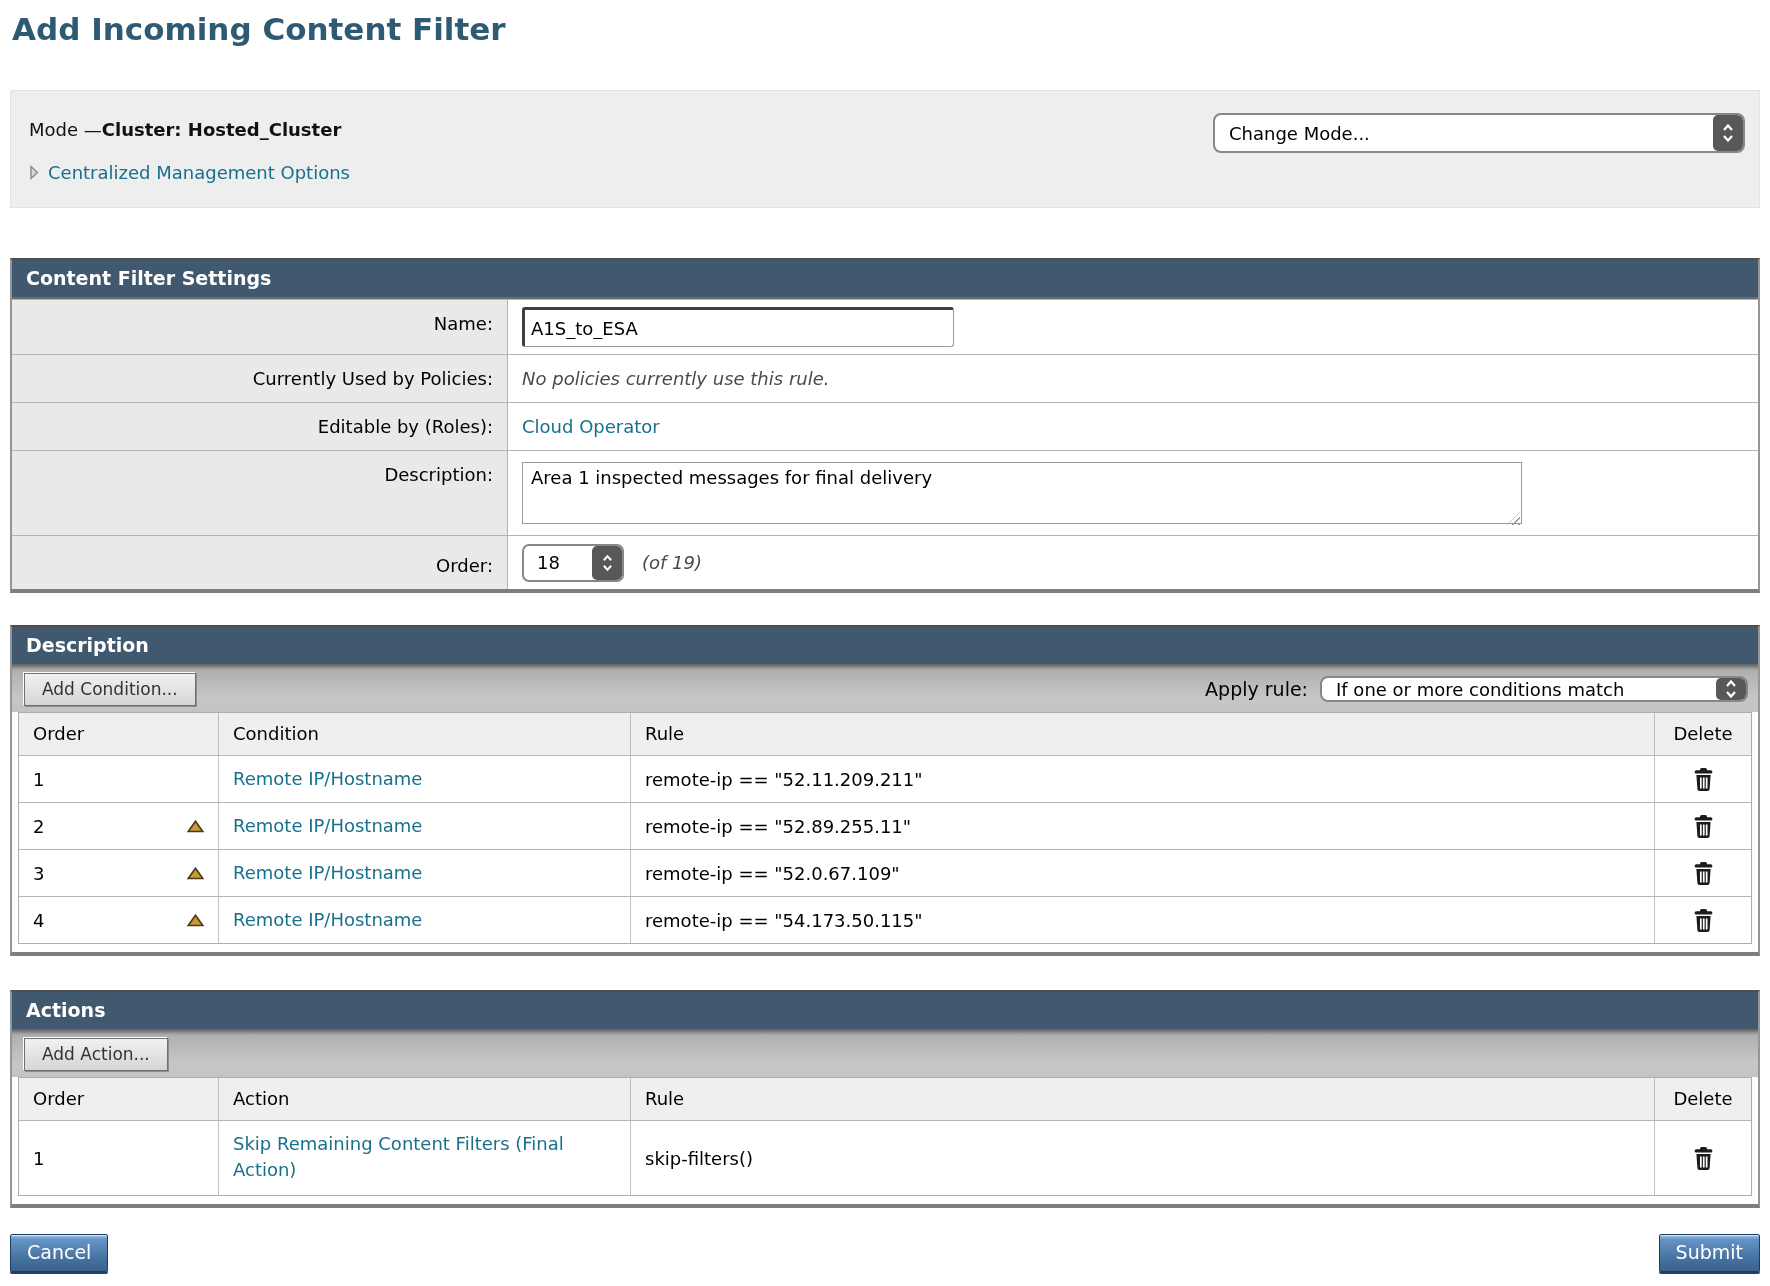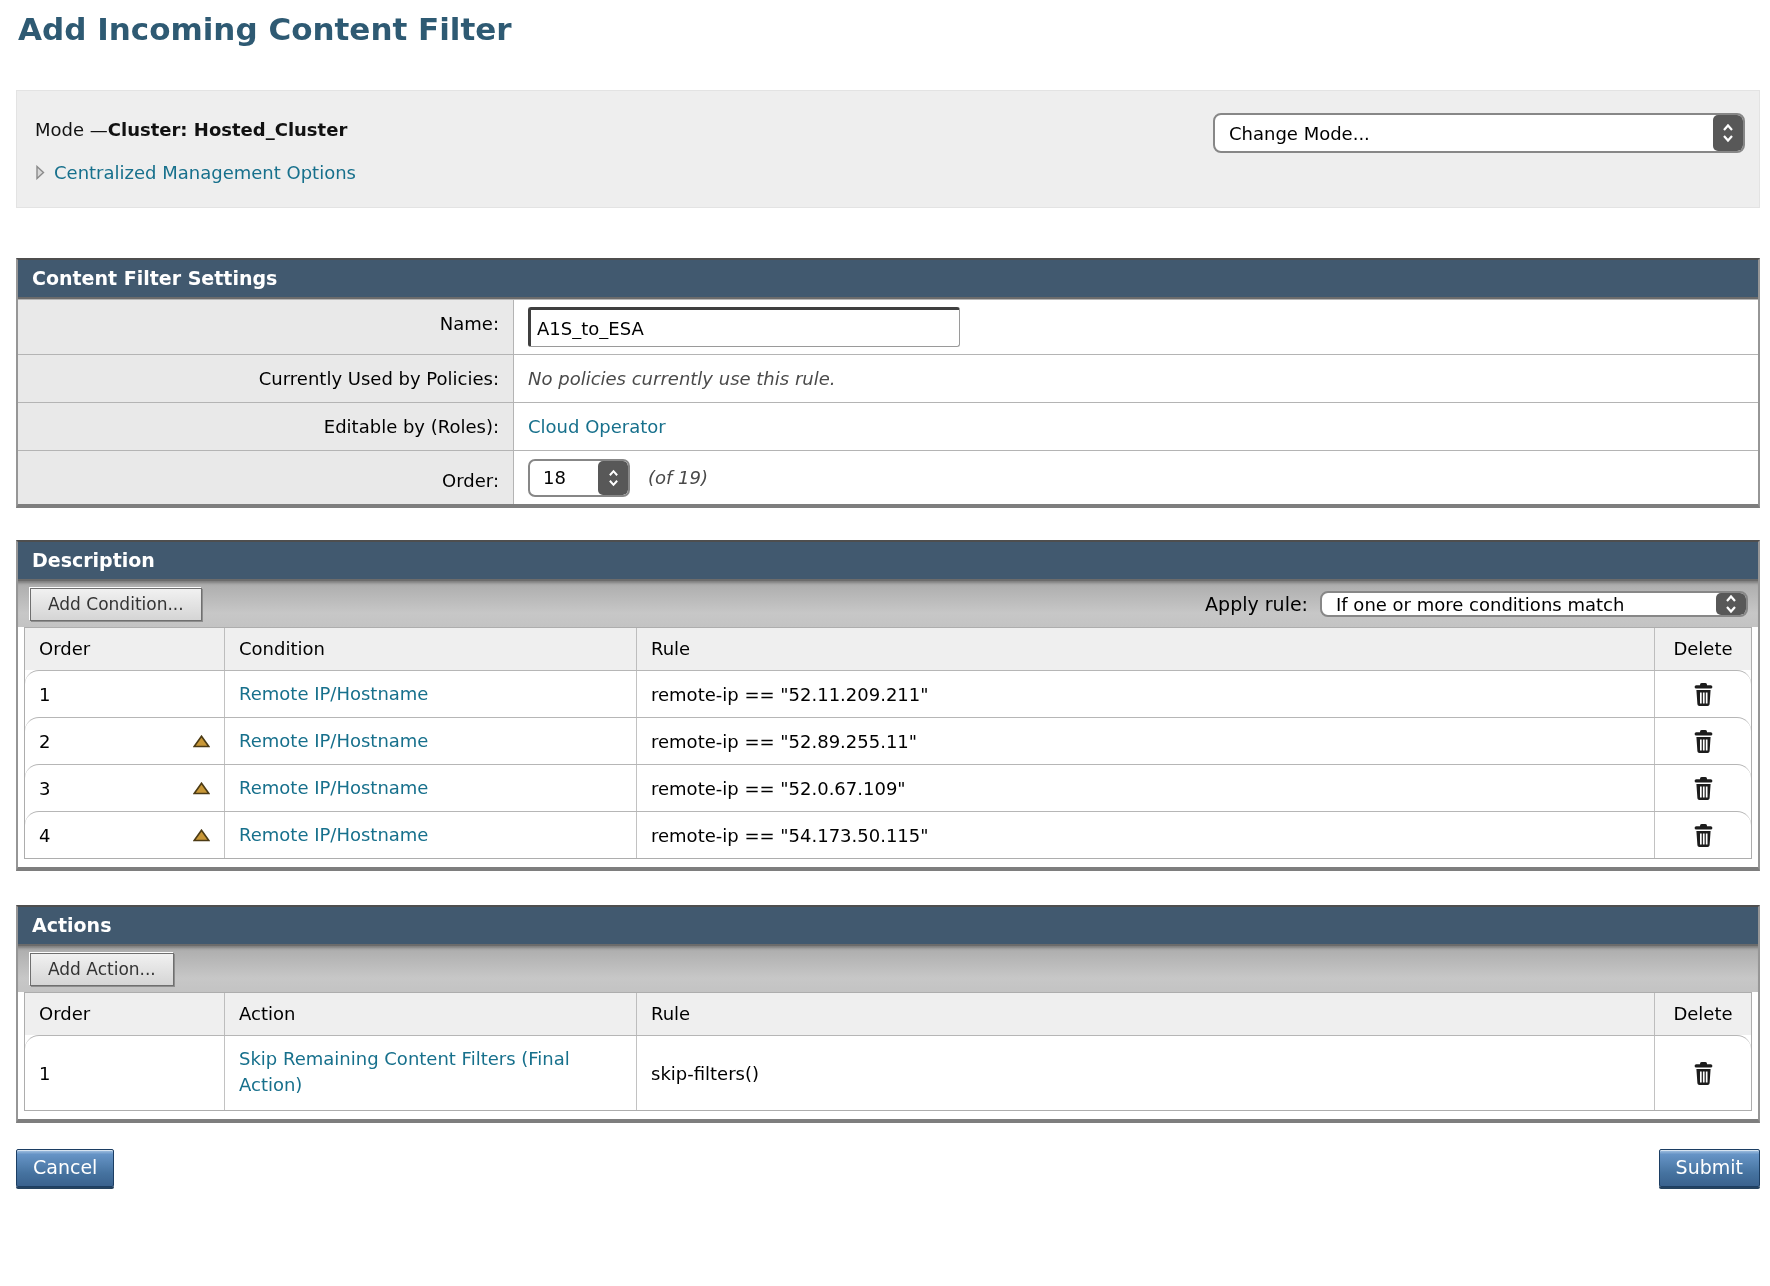--- a/index.html
+++ b/index.html
@@ -1,17 +1,17 @@
 <!DOCTYPE html>
 <html><head>
 <meta charset="utf-8">
 <style>
   html,body{margin:0;padding:0;background:#fff;}
   body{width:1770px;height:1286px;font-family:"DejaVu Sans","Liberation Sans",sans-serif;font-size:18px;color:#000;overflow:hidden;}
-  .wrap{padding:8px 10px 0 16px;}
+  .wrap{padding:8px 10px 0 10px;}
 
   h1.page-title{margin:2px 0 0 2px;font-size:31px;line-height:38px;font-weight:bold;color:#2e5a73;}
 
   
   .mode-box{margin-top:42px;background:#eeeeee;border:1px solid #e3e3e3;padding:28px 16px 16px 18px;position:relative;height:72px;}
   .mode-line{font-size:18px;color:#111;}
   .mode-line b{font-weight:bold;}
   .mgmt-line{margin-top:22px;display:flex;align-items:center;gap:9px;}
   .mgmt-link{color:#17708c;font-size:18px;cursor:pointer;text-decoration:none;}
   .change-mode{position:absolute;top:22px;right:14px;width:532px;}
@@ -49,21 +49,21 @@
   .toolbar{height:46px;background:linear-gradient(#ababab,#c7c7c7 70%,#c3c3c3);box-shadow:inset 0 4px 3px -2px rgba(0,0,0,.28);
     display:flex;align-items:center;justify-content:space-between;padding:0 10px 0 12px;}
   .add-btn{background:linear-gradient(#f1f1f1,#d5d5d5);border:1px solid #6f6f6f;box-shadow:-1px -1px 0 #fdfdfd,1px 1px 0 #8e8e8e;
     font-family:inherit;font-size:17px;color:#2c3razz;color:#333;padding:5px 17px 6px;cursor:pointer;}
   .apply-group{display:flex;align-items:center;gap:12px;}
   .apply-label{font-size:19px;color:#000;}
   .sel-apply{width:428px;height:26px;gap:48px;}
 
   
   .ctable{margin:0 6px 8px 6px;border:1px solid #adadad;}
-  .thead,.trow{display:grid;grid-template-columns:200px 412px 1fr 96px;border-radius:14px;}
+  .thead,.trow{display:grid;grid-template-columns:200px 412px 1fr 96px;}
   .thead > div{background:#efefef;font-size:18px;padding:10px 0 11px 14px;border-right:1px solid #bdbdbd;box-sizing:border-box;}
   .thead > div:last-child{border-right:none;padding-left:0;text-align:center;}
   .trow{border-top:1px solid #b6b6b6;background:#fff;}
   .trow > div{padding:0 0 0 14px;border-right:1px solid #c2c2c2;box-sizing:border-box;display:flex;align-items:center;min-height:46px;}
   .trow > div:last-child{border-right:none;justify-content:center;padding-left:0;}
   .cell-order{justify-content:space-between;padding-right:12px !important;}
   .move-up{cursor:pointer;display:inline-flex;margin-right:2px;}
   .trash-btn{cursor:pointer;display:inline-flex;background:none;border:none;padding:0;}
   .rule-text{font-size:18px;}
   .cond-link{color:#17708c;cursor:pointer;text-decoration:none;line-height:26px;}
@@ -128,20 +128,29 @@
       </div>
     </div>
 
     <div class="srow">
       <div class="slabel">Editable by (Roles):</div>
       <div class="svalue">
         <a class="teal-link">Cloud Operator</a>
       </div>
     </div>
 
+    <div class="srow">
+      <div class="slabel">Description:</div>
+      <div class="svalue top">
+        <span class="desc-wrap">
+          <textarea class="desc-area" style="">Area 1 inspected messages for final delivery</textarea>
+          <span class="grip"></span>
+        </span>
+      </div>
+    </div>
 
     <div class="srow">
       <div class="slabel" style="padding-top:19px;">Order:</div>
       <div class="svalue">
         <span class="order-row-value">
           <span class="mac-select sel-order">
             <span class="sel-text">18</span>
             <span class="stepper">
               <svg width="13" height="20" viewBox="0 0 14 22">
                   <path d="M3 8 L7 3.5 L11 8" stroke="#fff" stroke-width="2.2" fill="none"></path>

